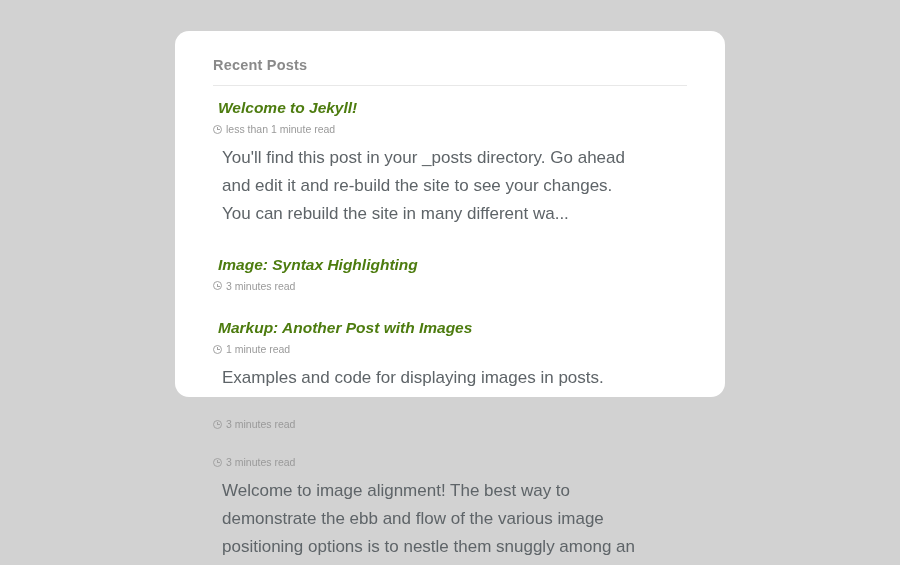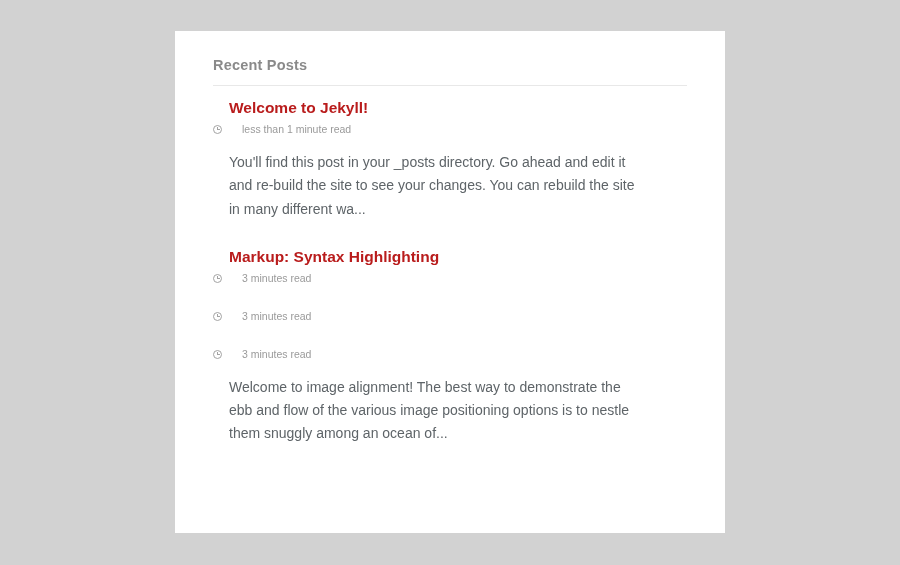--- a/index.html
+++ b/index.html
@@ -11,24 +11,25 @@
     height: 565px;
     background: #d2d2d2;
     font-family: "Liberation Sans", sans-serif;
     overflow: hidden;
   }
   .page-sheet {
     position: absolute;
     left: 175px;
     top: 31px;
     width: 550px;
-    height: 502px;
+    height: 366px;
     background: #ffffff;
     box-sizing: border-box;
     padding: 26px 38px 0 38px;
+    border-radius: 14px;
   }
   .section-title {
     font-size: 14.5px;
     font-weight: bold;
     color: #8a8a8a;
     letter-spacing: 0.2px;
     margin: 0 0 12px 0;
     padding-bottom: 12px;
     border-bottom: 1px solid #e8e8e8;
   }
@@ -36,32 +37,33 @@
     margin: 0;
     padding: 0;
     list-style: none;
   }
   .post-item {
     margin: 0 0 26px 0;
   }
   .post-title {
     font-size: 15.5px;
     font-weight: bold;
-    color: #b91c1c;
-    margin: 0 0 6px 16px;
+    color: #4d7c0f;
+    margin: 0 0 6px 5px;
     line-height: 1.25;
     cursor: pointer;
+    font-style: italic;
   }
   .post-meta {
     font-size: 10.5px;
     color: #9a9a9a;
     margin: 0 0 7px 0;
     display: flex;
     align-items: center;
-    gap: 20px;
+    gap: 4px;
   }
   .clock-icon {
     display: inline-block;
     width: 9px;
     height: 9px;
     border: 1px solid #a3a3a3;
     border-radius: 50%;
     position: relative;
     box-sizing: border-box;
     flex: 0 0 auto;
@@ -78,24 +80,24 @@
   .clock-icon::after {
     content: "";
     position: absolute;
     left: 3px;
     top: 3.4px;
     width: 2.6px;
     height: 1px;
     background: #a3a3a3;
   }
   .post-excerpt {
-    font-size: 14px;
+    font-size: 17px;
     color: #5e6468;
     line-height: 1.65;
-    margin: 16px;
+    margin: 9px;
     max-width: 415px;
   }
 </style>
 </head>
 <body>
 
 <div class="page-sheet">
 
   <h2 class="section-title">Recent Posts</h2>
 
@@ -104,27 +106,35 @@
     <li class="post-item">
       <h3 class="post-title">Welcome to Jekyll!</h3>
       <div class="post-meta">
         <span class="clock-icon"></span>
         <span>less than 1 minute read</span>
       </div>
       <p class="post-excerpt">You'll find this post in your _posts directory. Go ahead and edit it and re-build the site to see your changes. You can rebuild the site in many different wa...</p>
     </li>
 
     <li class="post-item">
-      <h3 class="post-title">Markup: Syntax Highlighting</h3>
+      <h3 class="post-title">Image: Syntax Highlighting</h3>
       <div class="post-meta">
         <span class="clock-icon"></span>
         <span>3 minutes read</span>
       </div>
     </li>
 
+    <li class="post-item">
+      <h3 class="post-title">Markup: Another Post with Images</h3>
+      <div class="post-meta">
+        <span class="clock-icon"></span>
+        <span>1 minute read</span>
+      </div>
+      <p class="post-excerpt">Examples and code for displaying images in posts.</p>
+    </li>
 
     <li class="post-item">
       <div class="post-meta">
         <span class="clock-icon"></span>
         <span>3 minutes read</span>
       </div>
     </li>
 
     <li class="post-item">
       <div class="post-meta">

